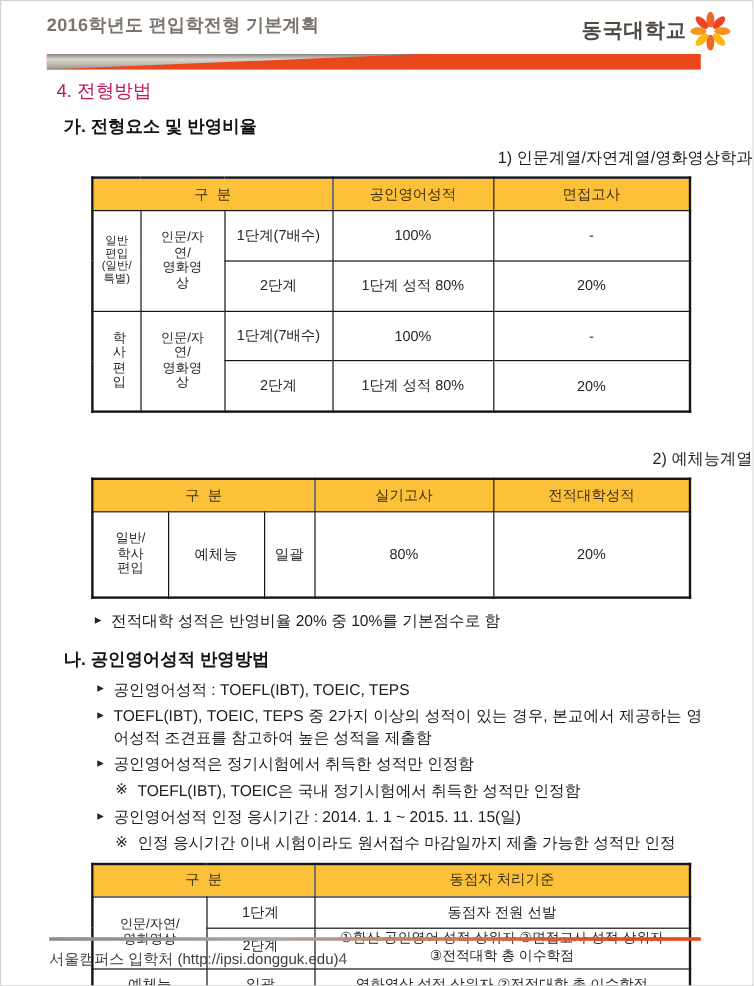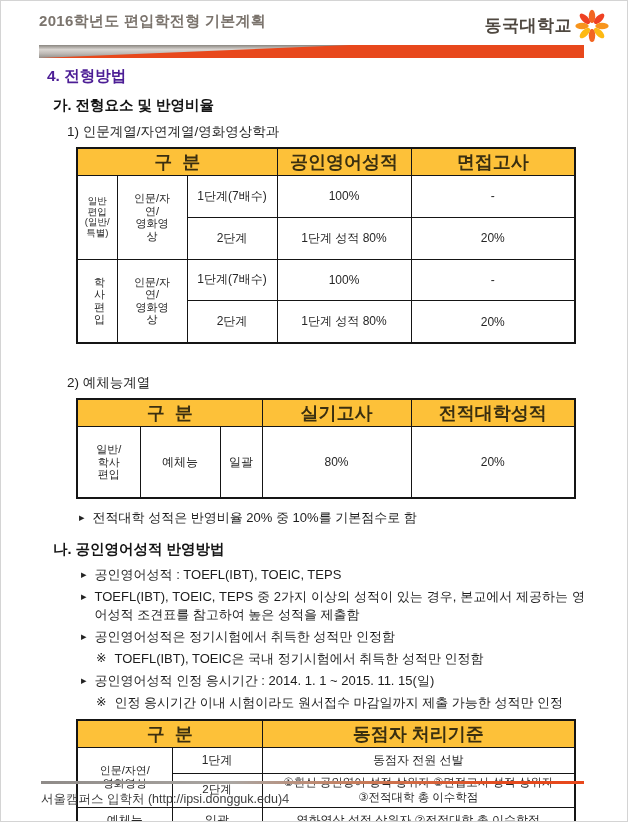--- a/index.html
+++ b/index.html
@@ -26,38 +26,38 @@
     background:#E8481C; overflow:hidden;
   }
   .swoosh {
     position:absolute; left:0; top:0; width:57%; height:100%;
     background:linear-gradient(180deg,#89857f 0%,#d9d5d1 35%,#bfbab6 65%,#93908b 100%);
     clip-path:polygon(0 0,100% 0,0 100%);
   }
 
   
   .content { position:absolute; top:57px; left:0; width:100%; }
-  .h1 { margin:8px 0 0 46px; font-size:15.5px; font-weight:bold; color:#4c1d95; }
+  .h1 { margin:8px 0 0 46px; font-size:15.5px; font-weight:normal; color:#be185d; }
   .h2 { margin:9px 0 0 52px; font-size:14.5px; font-weight:bold; color:#141414; }
   .h2.mt-na { margin-top:13px; }
   .h2.mt-da { margin-top:22px; }
-  .h3 { margin:8px 0 0 66px; font-size:13.5px; color:#1e1e1e; }
+  .h3 { margin:8px 0 0 66px; font-size:13.5px; color:#1e1e1e;text-align:right; }
   .h3.mt-2 { margin-top:30px; }
 
   
   .tbl {
     margin:6px 0 0 75px; border-collapse:collapse; table-layout:fixed;
     width:498px; border:2px solid #151515;
   }
   .tbl.t3 { margin-top:7px; }
   .tbl th, .tbl td {
     border:1.5px solid #151515; text-align:center; vertical-align:middle;
     white-space:pre-wrap; padding:1px 2px; overflow:hidden;
   }
-  .tbl th { background:#FDC139; color:#3a2f10; font-weight:bold; font-size:18px; height:24px; }
+  .tbl th { background:#FDC139; color:#3a2f10; font-weight:normal; font-size:12px; height:24px; }
   .tbl td { font-size:12px; color:#262626; height:23px; }
   .t2 td { height:24px; }
   td.small { font-size:9.5px; line-height:1.1; padding:0; }
   td.mid   { font-size:11px;  line-height:1.15; padding:16px; }
   .t3 tr.tall td { height:30px; line-height:1.35; font-size:11.5px; }
 
   
   .note-line { margin:10px 42px 0 78px; font-size:13px; display:flex; gap:8px; }
   .mk { flex:none; font-size:11px; line-height:1.5; color:#222; }
   .mk-note { flex:none; font-size:12.5px; color:#222; }

